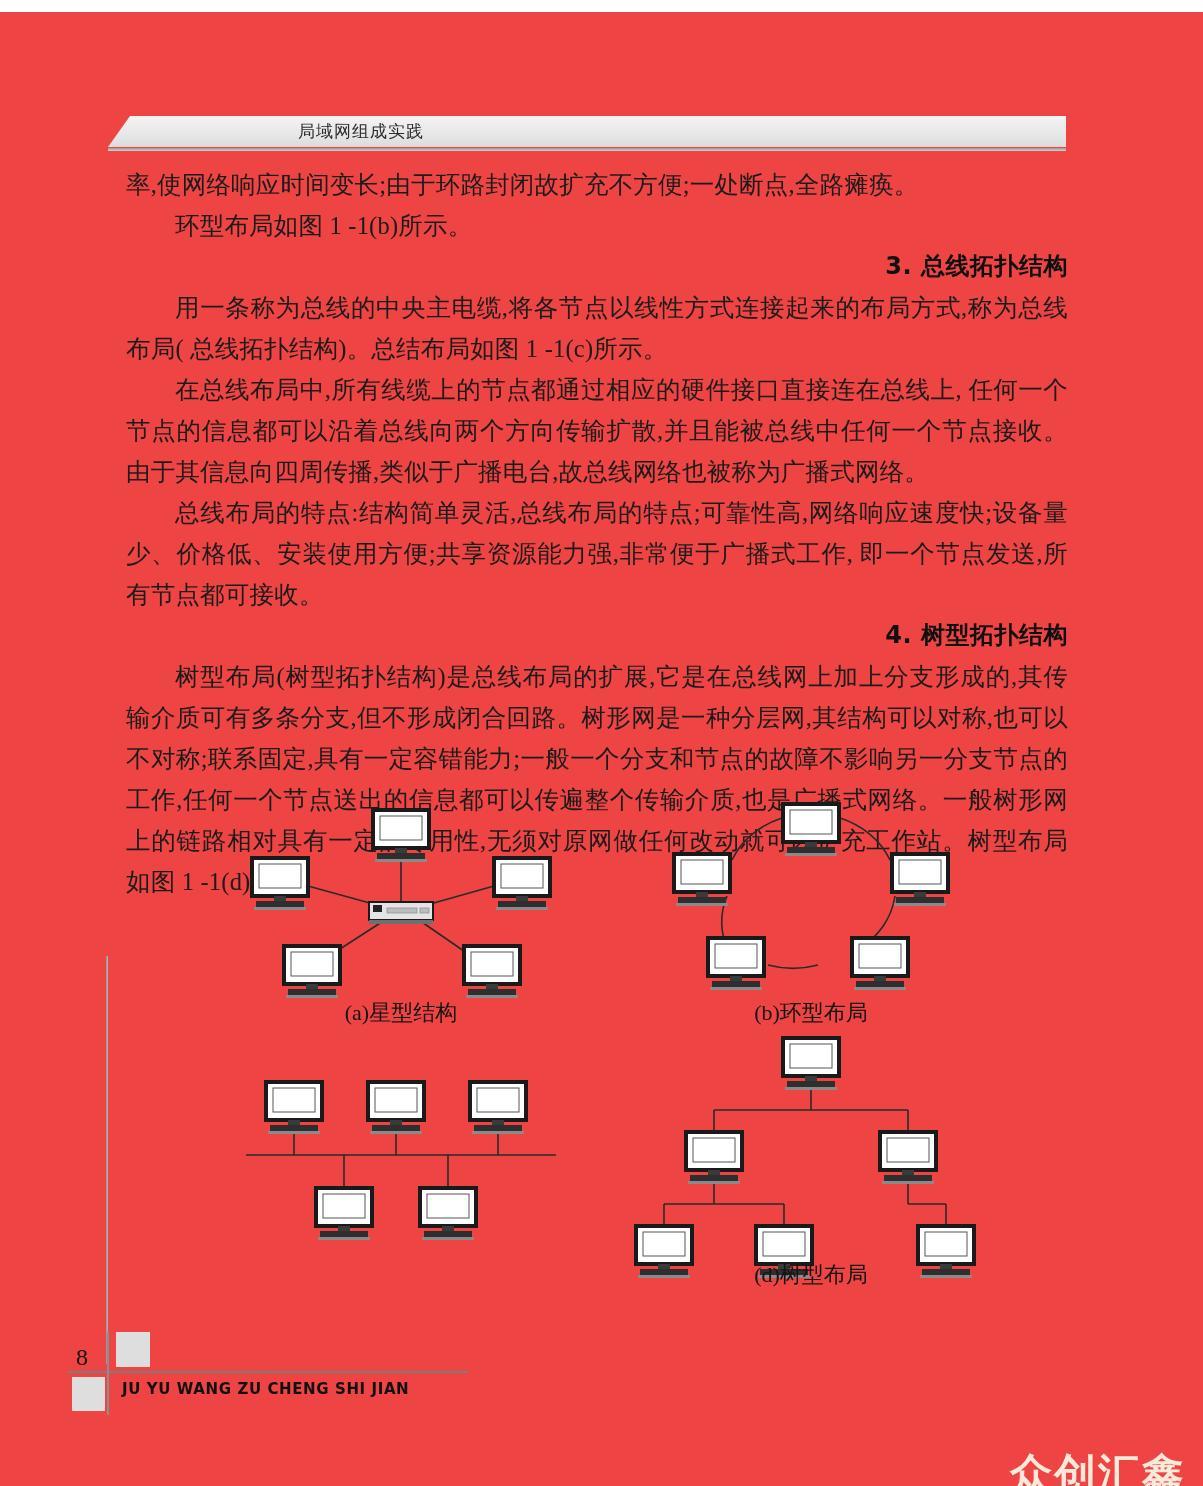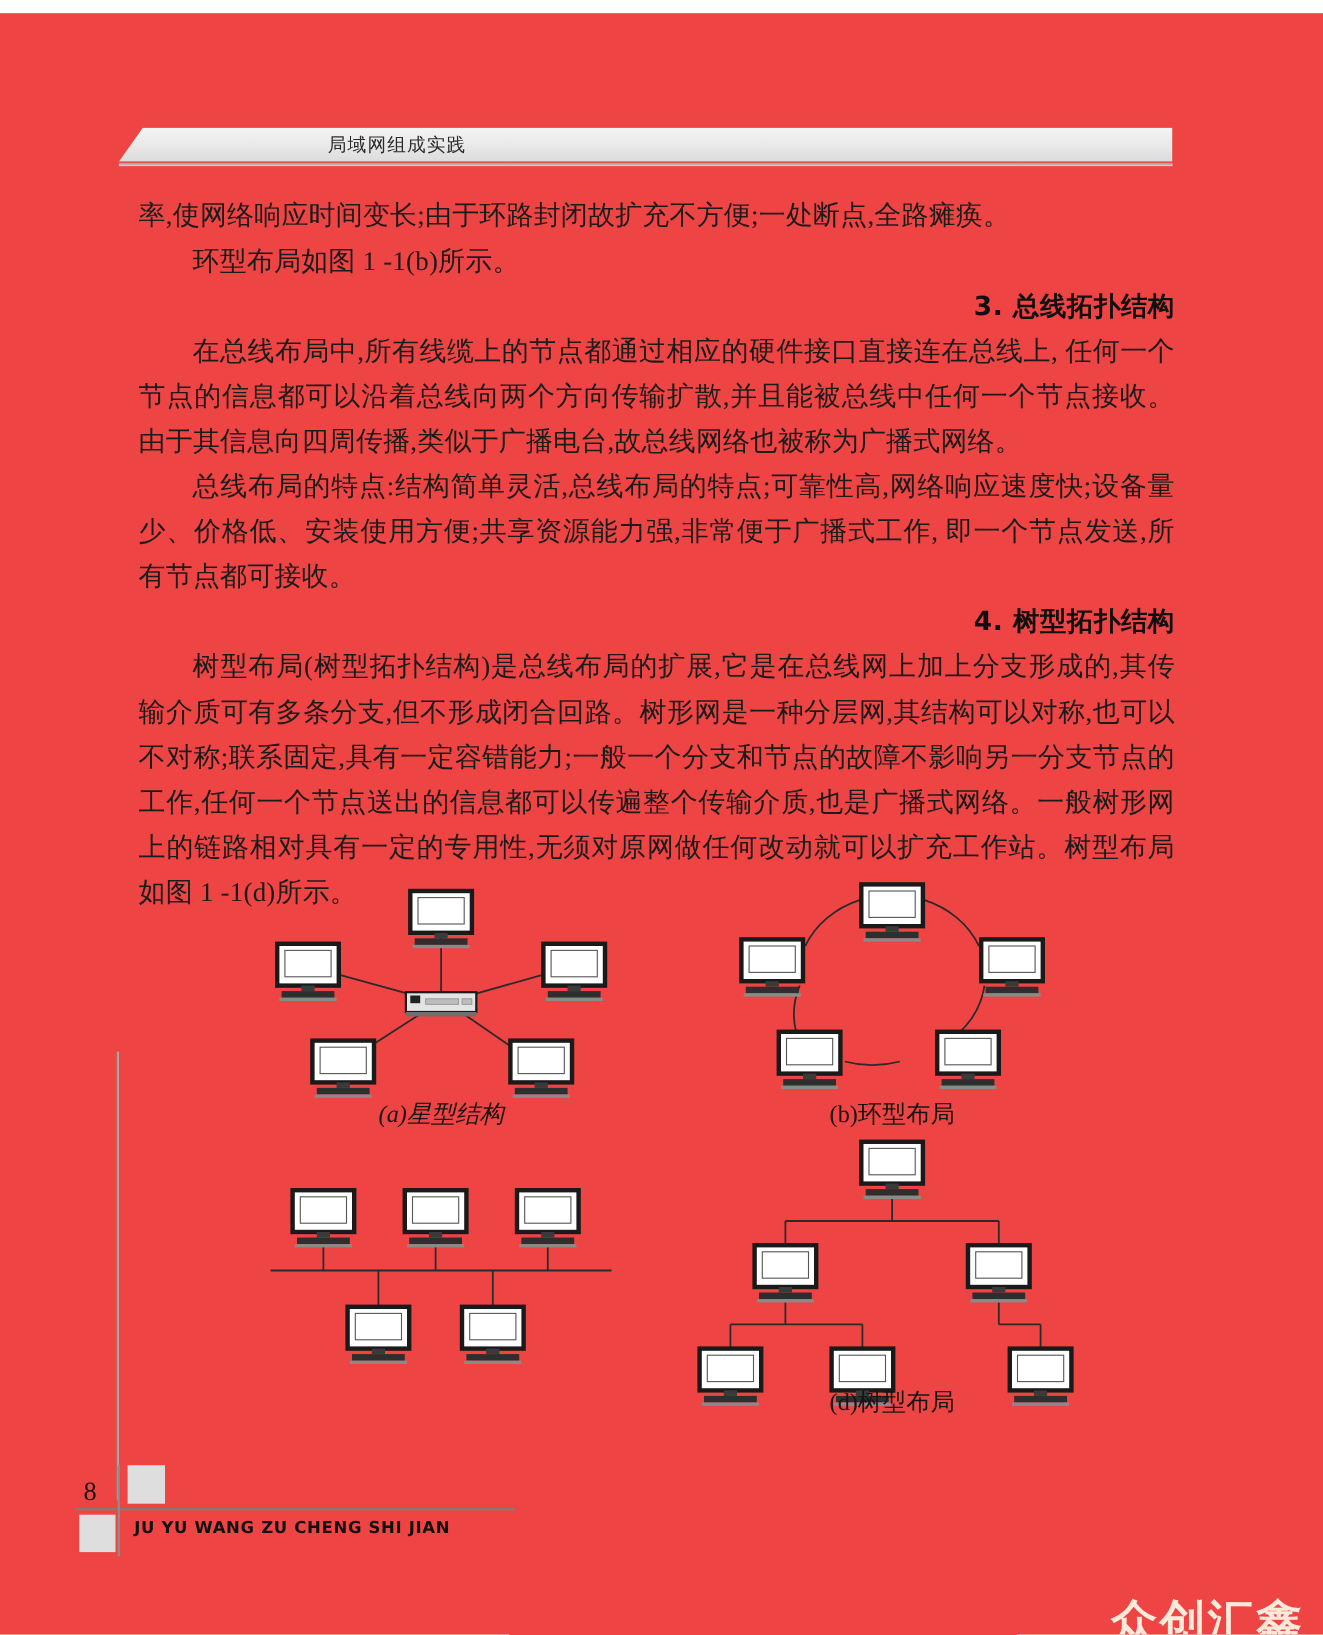--- a/index.html
+++ b/index.html
@@ -59,21 +59,20 @@
     color: #2b2b2b;
     white-space: nowrap;
   }
 
   
   .body-col {
     position: absolute;
     left: 126px;
     top: 152px;
     width: 942px;
-    margin-top: 12px;
   }
   p.para {
     margin: 0;
     font-size: 24.5px;
     line-height: 41px;
     color: #1b1b1b;
     text-align: justify;
     text-justify: inter-ideograph;
     letter-spacing: 0.2px;
   }
@@ -208,31 +207,32 @@
   <div class="header-wrap">
     <div class="header-band"></div>
     <div class="header-rule"></div>
     <div class="header-title">局域网组成实践</div>
   </div>
 
   <div class="body-col">
     <p class="para">率,使网络响应时间变长;由于环路封闭故扩充不方便;一处断点,全路瘫痪。</p>
     <p class="para indent">环型布局如图 1 -1(b)所示。</p>
     <h4 class="sec-head">3. 总线拓扑结构</h4>
+    <p class="para indent">用一条称为总线的中央主电缆,将各节点以线性方式连接起来的布局方式,称为总线布局( 总线拓扑结构)。总结布局如图 1 -1(c)所示。</p>
     <p class="para indent">在总线布局中,所有线缆上的节点都通过相应的硬件接口直接连在总线上, 任何一个节点的信息都可以沿着总线向两个方向传输扩散,并且能被总线中任何一个节点接收。由于其信息向四周传播,类似于广播电台,故总线网络也被称为广播式网络。</p>
     <p class="para indent">总线布局的特点:结构简单灵活,总线布局的特点;可靠性高,网络响应速度快;设备量少、价格低、安装使用方便;共享资源能力强,非常便于广播式工作, 即一个节点发送,所有节点都可接收。</p>
     <h4 class="sec-head">4. 树型拓扑结构</h4>
     <p class="para indent">树型布局(树型拓扑结构)是总线布局的扩展,它是在总线网上加上分支形成的,其传输介质可有多条分支,但不形成闭合回路。树形网是一种分层网,其结构可以对称,也可以不对称;联系固定,具有一定容错能力;一般一个分支和节点的故障不影响另一分支节点的工作,任何一个节点送出的信息都可以传遍整个传输介质,也是广播式网络。一般树形网上的链路相对具有一定的专用性,无须对原网做任何改动就可以扩充工作站。树型布局如图 1 -1(d)所示。</p>
   </div>
 
   <div class="left-rule"></div>
 
   <div class="figure-area">
 
-    <div class="fig-cell" style="left:110px; top:0px; width:330px; height:230px;font-style:italic;">
+    <div class="fig-cell" style="left:110px; top:0px; width:330px; height:230px;">
       <svg width="330" height="195" viewBox="0 0 330 195">
 
         <g>
           <line class="link" x1="165" y1="108" x2="165" y2="48"></line>
           <line class="link" x1="152" y1="110" x2="72" y2="88"></line>
           <line class="link" x1="180" y1="110" x2="258" y2="88"></line>
           <line class="link" x1="152" y1="120" x2="90" y2="160"></line>
           <line class="link" x1="180" y1="120" x2="238" y2="160"></line>
         </g>
 

